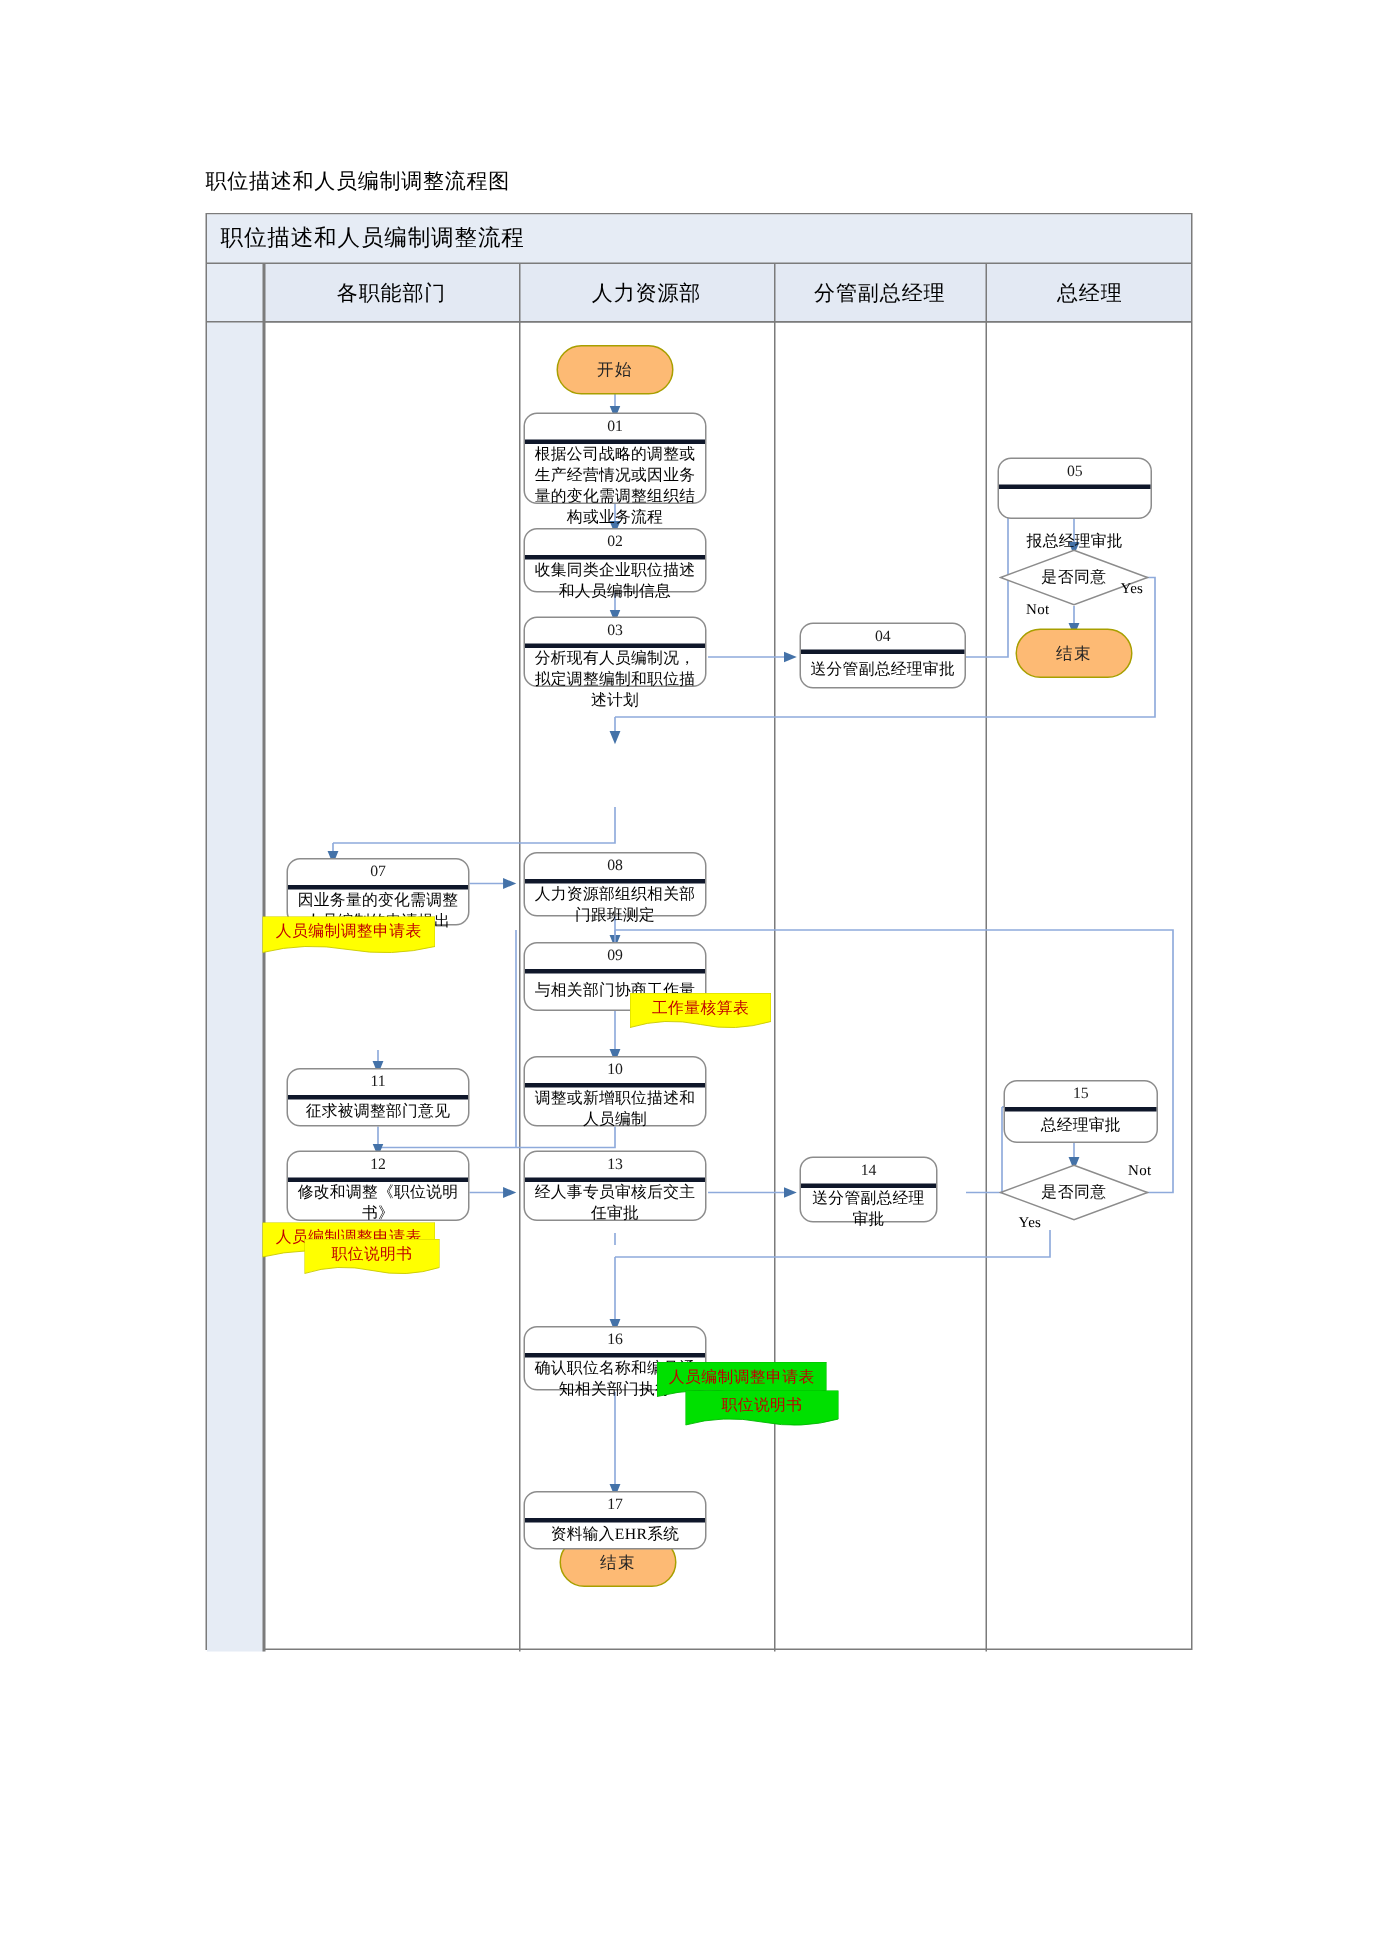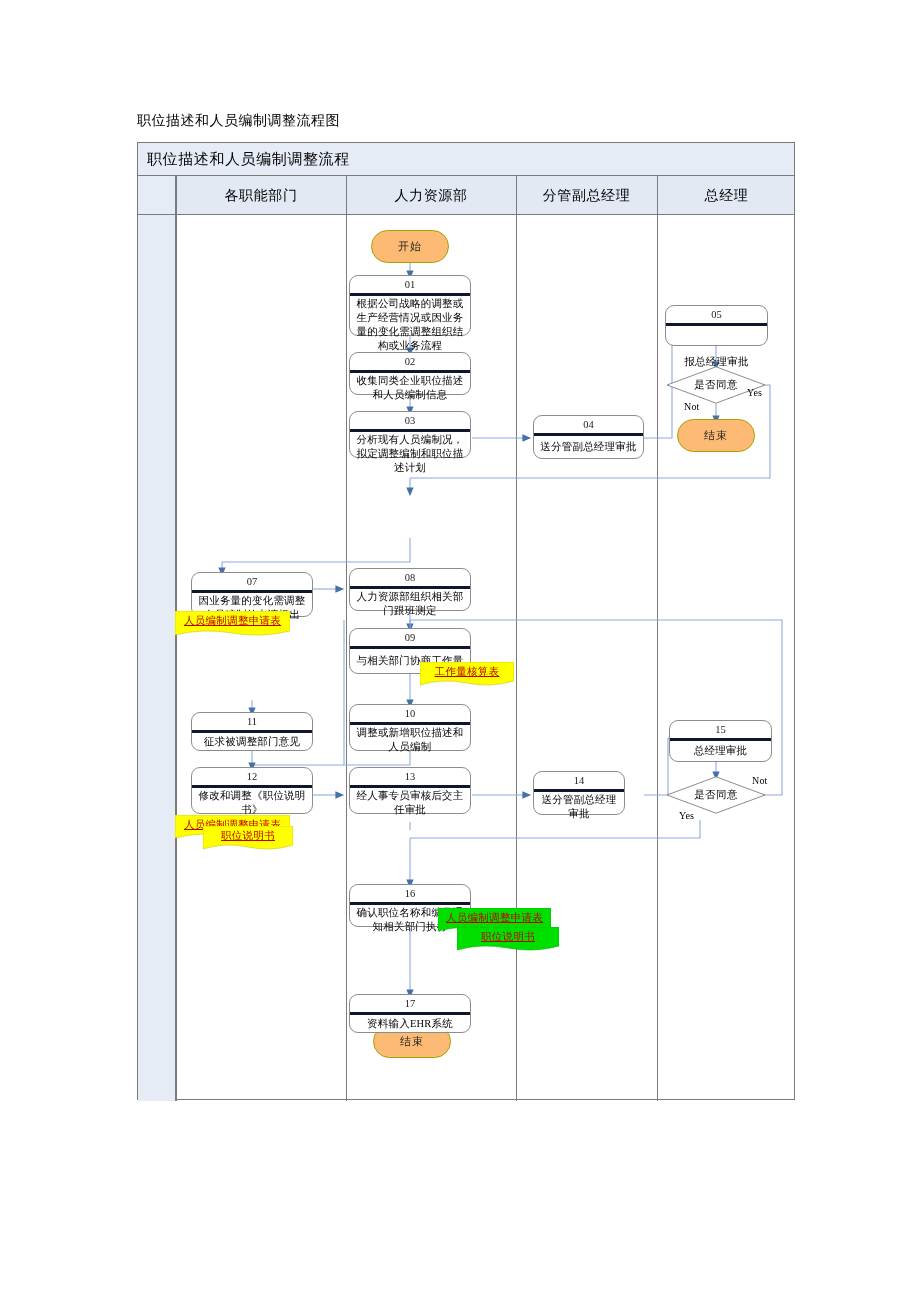--- a/index.html
+++ b/index.html
@@ -74,21 +74,21 @@
     font-size:10.5px;letter-spacing:.4px;pointer-events:none;
   }
   .branch-lbl{position:absolute;font-size:10px;letter-spacing:.2px;color:#000;}
 
   
   .docnote{position:absolute;}
   .docnote svg{display:block;}
   .docnote .ntxt{
     position:absolute;left:0;top:0;width:100%;
     display:flex;align-items:center;justify-content:center;
-    font-size:10.5px;letter-spacing:.3px;color:#c00000;white-space:nowrap;text-decoration:underline;
+    font-size:10.5px;letter-spacing:.3px;color:#c00000;white-space:nowrap;
   }
 
   
   #wires{position:absolute;left:0;top:0;width:920px;height:1302px;pointer-events:none;}
 </style>
 </head>
 <body>
 
 <div id="doc">
 

